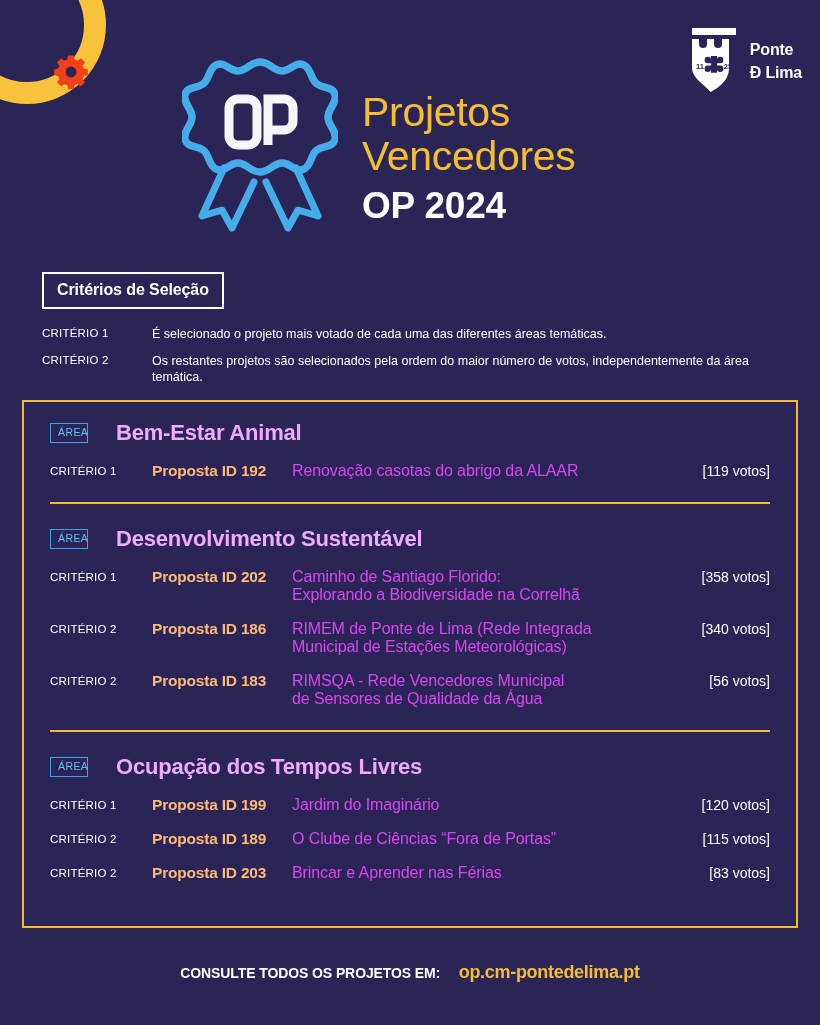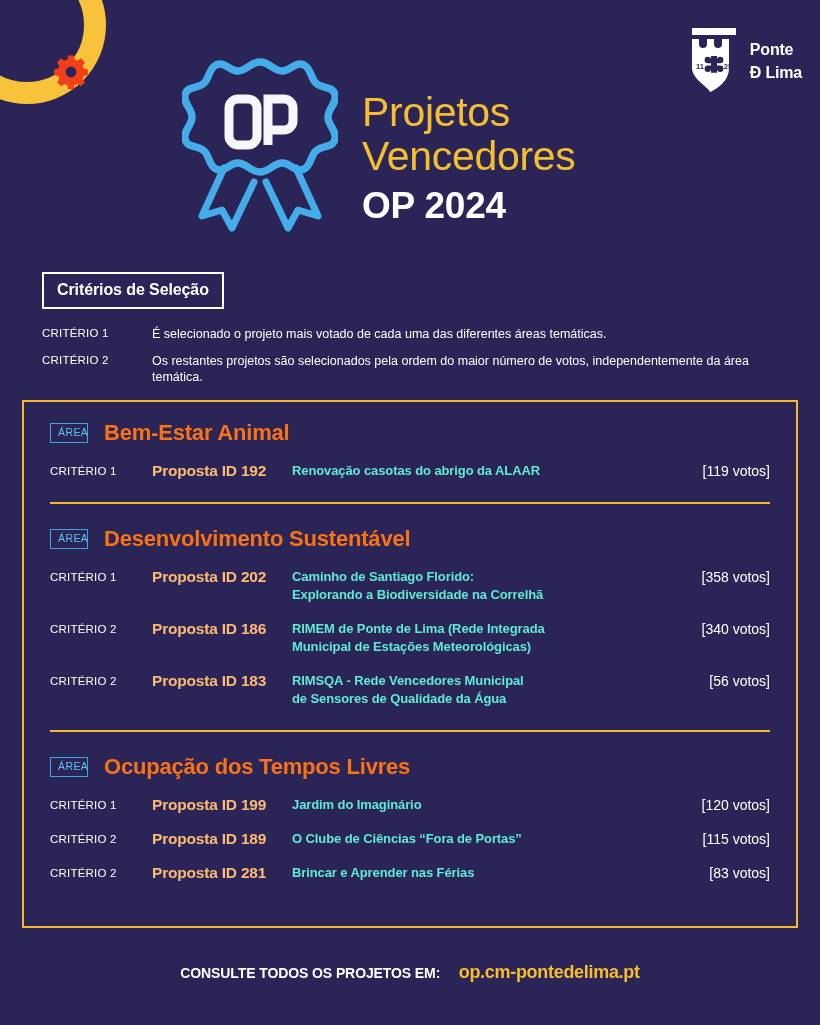--- a/index.html
+++ b/index.html
@@ -149,37 +149,37 @@
     box-sizing: border-box;
   }
   .card-inner {
     padding: 18px 26px 0 26px;
   }
 
   .area-group { }
   .area-head {
     display: flex;
     align-items: center;
-    gap: 16px;
+    gap: 28px;
     margin-bottom: 8px;
   }
   .area-badge {
     border: 1.5px solid #3FA3DF;
     color: #5FC2F0;
     font-size: 10.5px;
     font-weight: 400;
     letter-spacing: 0.4px;
     padding: 3px 7px 4px 7px;
     line-height: 1;
     width: 38px;
     text-align: center;
     box-sizing: border-box;
   }
   .area-title {
-    color: #f97316;
+    color: #f0abfc;
     font-size: 22px;
     font-weight: 700;
     letter-spacing: -0.2px;
   }
 
   .proj-row {
     display: flex;
     align-items: flex-start;
     padding: 8px 0 8px 0;
   }
@@ -196,24 +196,24 @@
     width: 140px;
     flex: 0 0 140px;
     color: #fdba74;
     font-size: 15.5px;
     font-weight: 700;
     letter-spacing: -0.2px;
     padding-top: 0px;
   }
   .proj-title {
     flex: 1 1 auto;
-    color: #5eead4;
-    font-size: 13px;
+    color: #d946ef;
+    font-size: 16px;
     line-height: 18px;
-    font-weight: 700;
+    font-weight: 400;
     letter-spacing: -0.1px;
     padding-right: 12px;
   }
   .proj-title .l2 { display: block; }
   .proj-votes {
     width: 110px;
     flex: 0 0 110px;
     text-align: right;
     color: #FFFFFF;
     font-size: 14px;
@@ -402,21 +402,21 @@
       <div class="proj-row">
         <div class="proj-criterio">CRITÉRIO 2</div>
         <div class="proj-id">Proposta ID 189</div>
         <div class="proj-title">
           <span>O Clube de Ciências “Fora de Portas”</span>
         </div>
         <div class="proj-votes">[115 votos]</div>
       </div>
       <div class="proj-row">
         <div class="proj-criterio">CRITÉRIO 2</div>
-        <div class="proj-id">Proposta ID 281</div>
+        <div class="proj-id">Proposta ID 203</div>
         <div class="proj-title">
           <span>Brincar e Aprender nas Férias</span>
         </div>
         <div class="proj-votes">[83 votos]</div>
       </div>
     </div>
 
   </div>
 </div>
 

